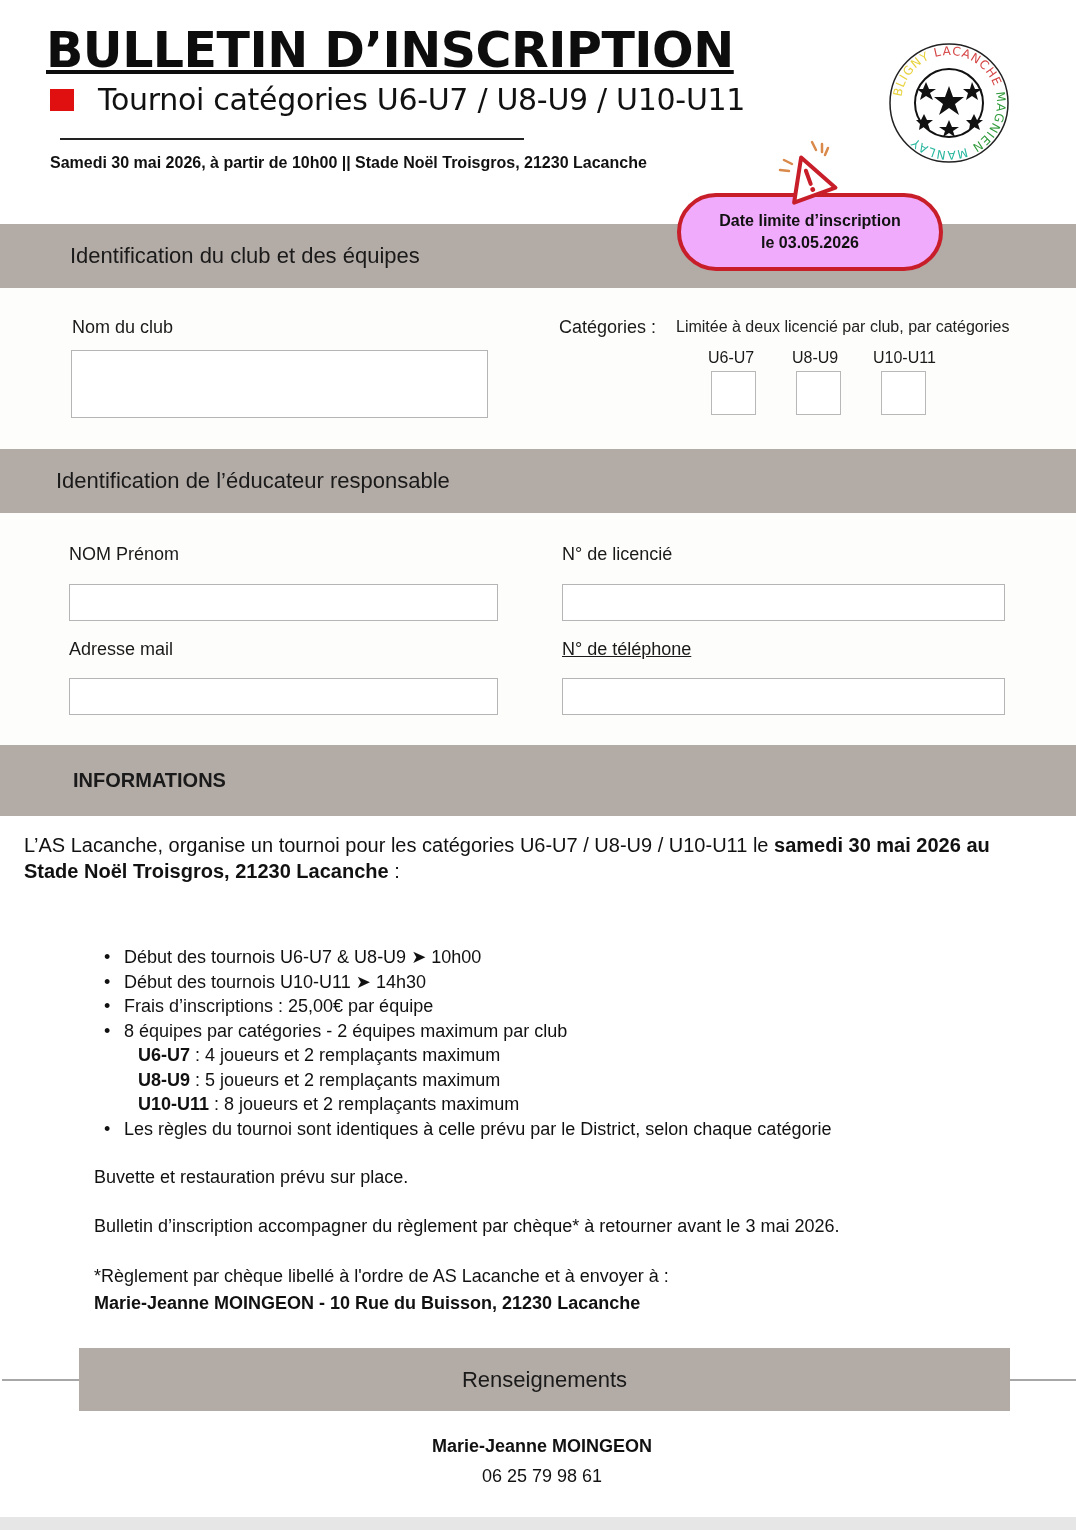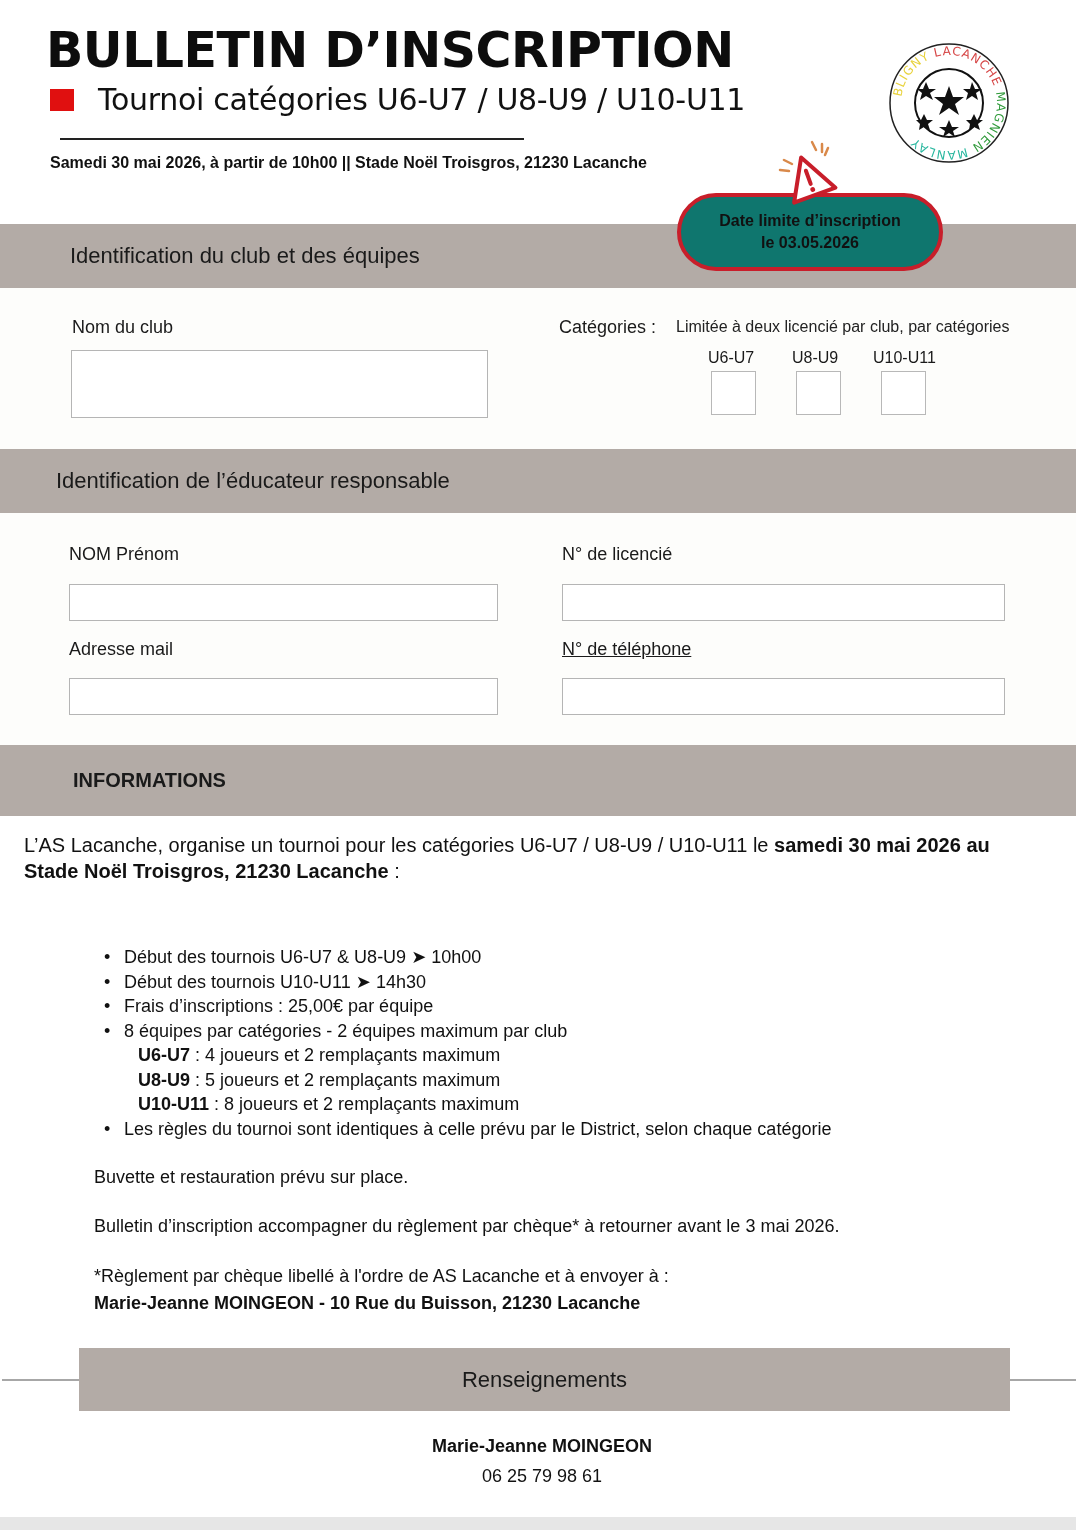--- a/index.html
+++ b/index.html
@@ -1,28 +1,28 @@
 <!DOCTYPE html>
 <html><head>
 <meta charset="utf-8">
 <style>
   * { box-sizing: border-box; margin: 0; padding: 0; }
   html, body { width: 1076px; height: 1530px; background: #ffffff; overflow: hidden; }
   body { font-family: "Liberation Sans", "DejaVu Sans", sans-serif; color: #111; position: relative; }
 
-  .title { position: absolute; left: 46px; top: 22px; font-family: "DejaVu Sans", sans-serif; font-weight: 900; font-size: 49px; letter-spacing: -0.5px; color: #0d0d0d; transform: scaleX(1.0); transform-origin: left; }
+  .title { position: absolute; left: 46px; top: 22px; font-family: "DejaVu Sans", sans-serif; font-weight: 900; font-size: 49px; letter-spacing: -0.5px; color: #0d0d0d; transform: scaleX(1.0); transform-origin: left; text-decoration: underline; }
   .subtitle { position: absolute; left: 50px; top: 82px; display: flex; align-items: center; }
   .red-square { width: 24px; height: 22px; background: #e01010; margin-right: 24px; }
   .subtitle-text { font-family: "DejaVu Sans", sans-serif; font-size: 30px; color: #111; font-weight: 400; letter-spacing: -0.3px; }
   .title-rule { position: absolute; left: 60px; top: 138px; width: 464px; height: 2px; background: #222; }
   .event-line { position: absolute; left: 50px; top: 154px; font-family: "Liberation Sans", sans-serif; font-weight: 700; font-size: 16px; color: #111; }
 
   .logo { position: absolute; left: 888px; top: 42px; width: 122px; height: 122px; }
 
-  .deadline { position: absolute; left: 677px; top: 193px; width: 266px; height: 78px; border: 4px solid #c81e2a; border-radius: 40px; background: #0f766e; z-index: 3; display: flex; flex-direction: column; align-items: center; justify-content: center; }
+  .deadline { position: absolute; left: 677px; top: 193px; width: 266px; height: 78px; border: 4px solid #c81e2a; border-radius: 40px; background: #f0abfc; z-index: 3; display: flex; flex-direction: column; align-items: center; justify-content: center; }
   .deadline-line { font-family: "Liberation Sans", sans-serif; font-weight: 700; font-size: 16px; color: #111; line-height: 22px; }
   .alert-icon { position: absolute; left: 770px; top: 138px; width: 80px; height: 72px; z-index: 4; }
 
   .section-bar { position: absolute; left: 0; width: 1076px; background: #b3aba6; display: flex; align-items: center; }
   .section-bar .label { font-family: "Liberation Sans", sans-serif; font-size: 22px; color: #1a1a1a; }
   #sec1 { top: 224px; height: 64px; }
   #sec1 .label { margin-left: 70px; margin-top: 0px; }
   #sec2 { top: 449px; height: 64px; }
   #sec2 .label { margin-left: 56px; }
   #sec3 { top: 745px; height: 71px; }

